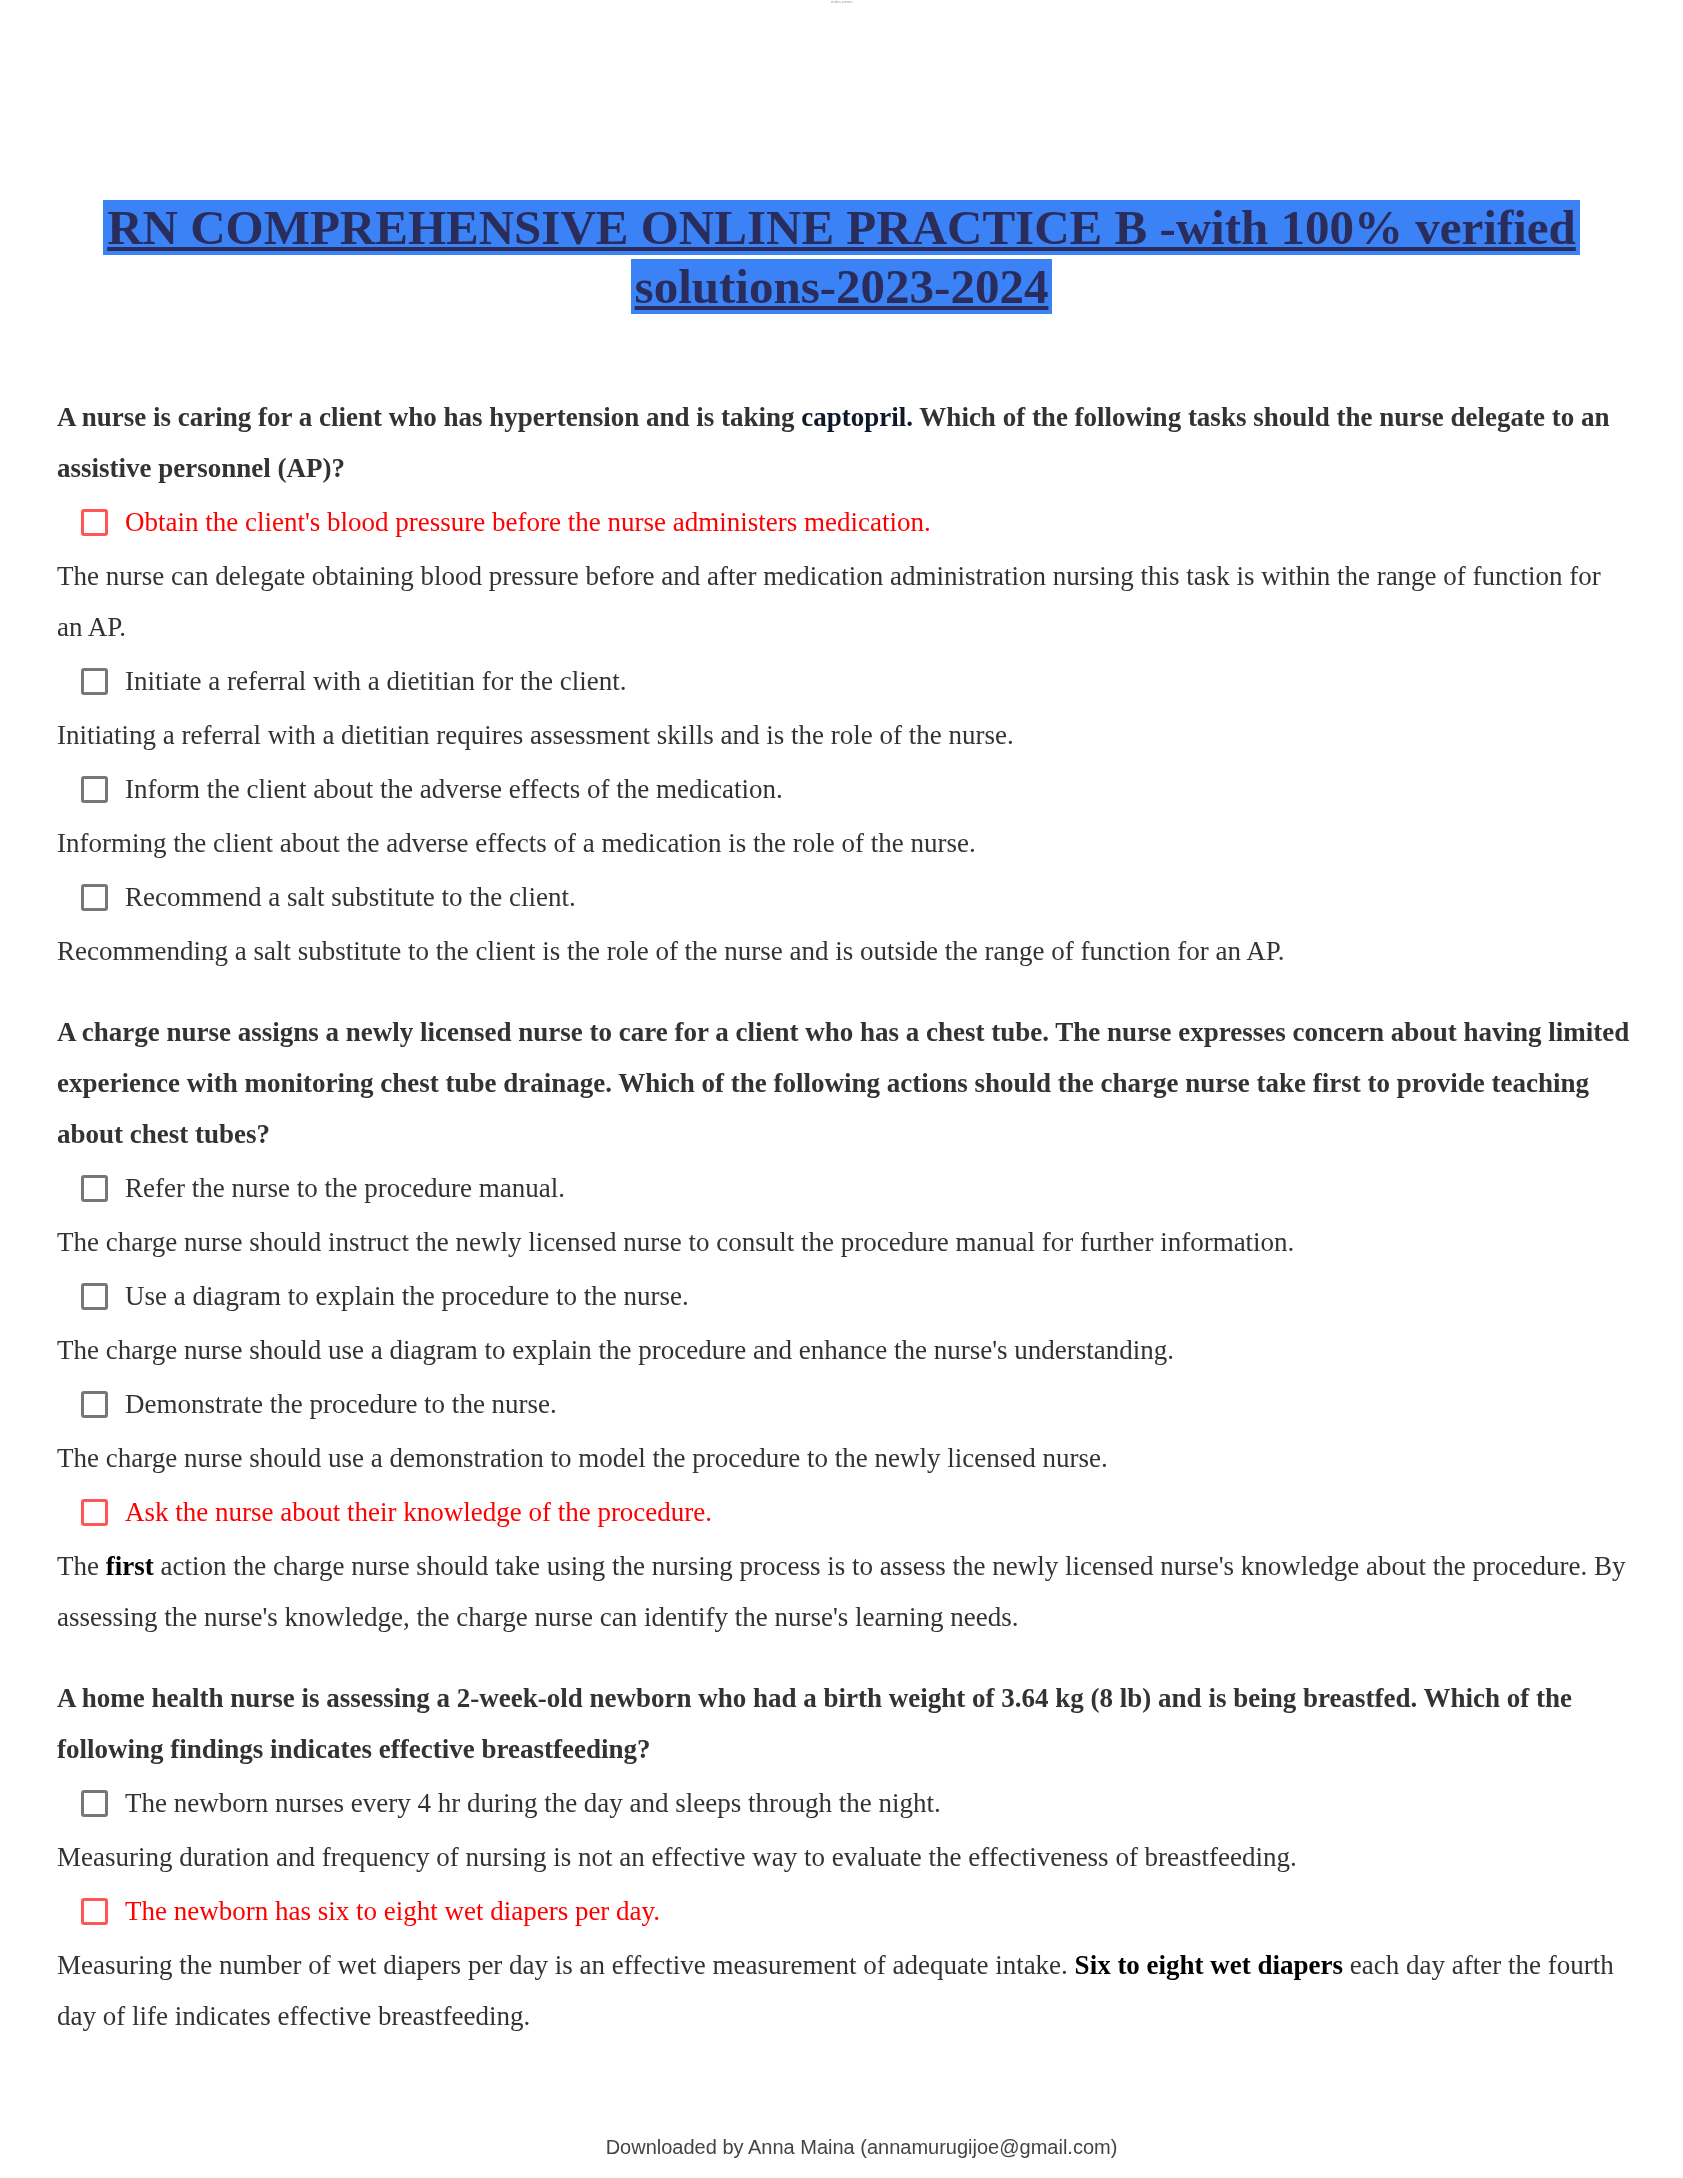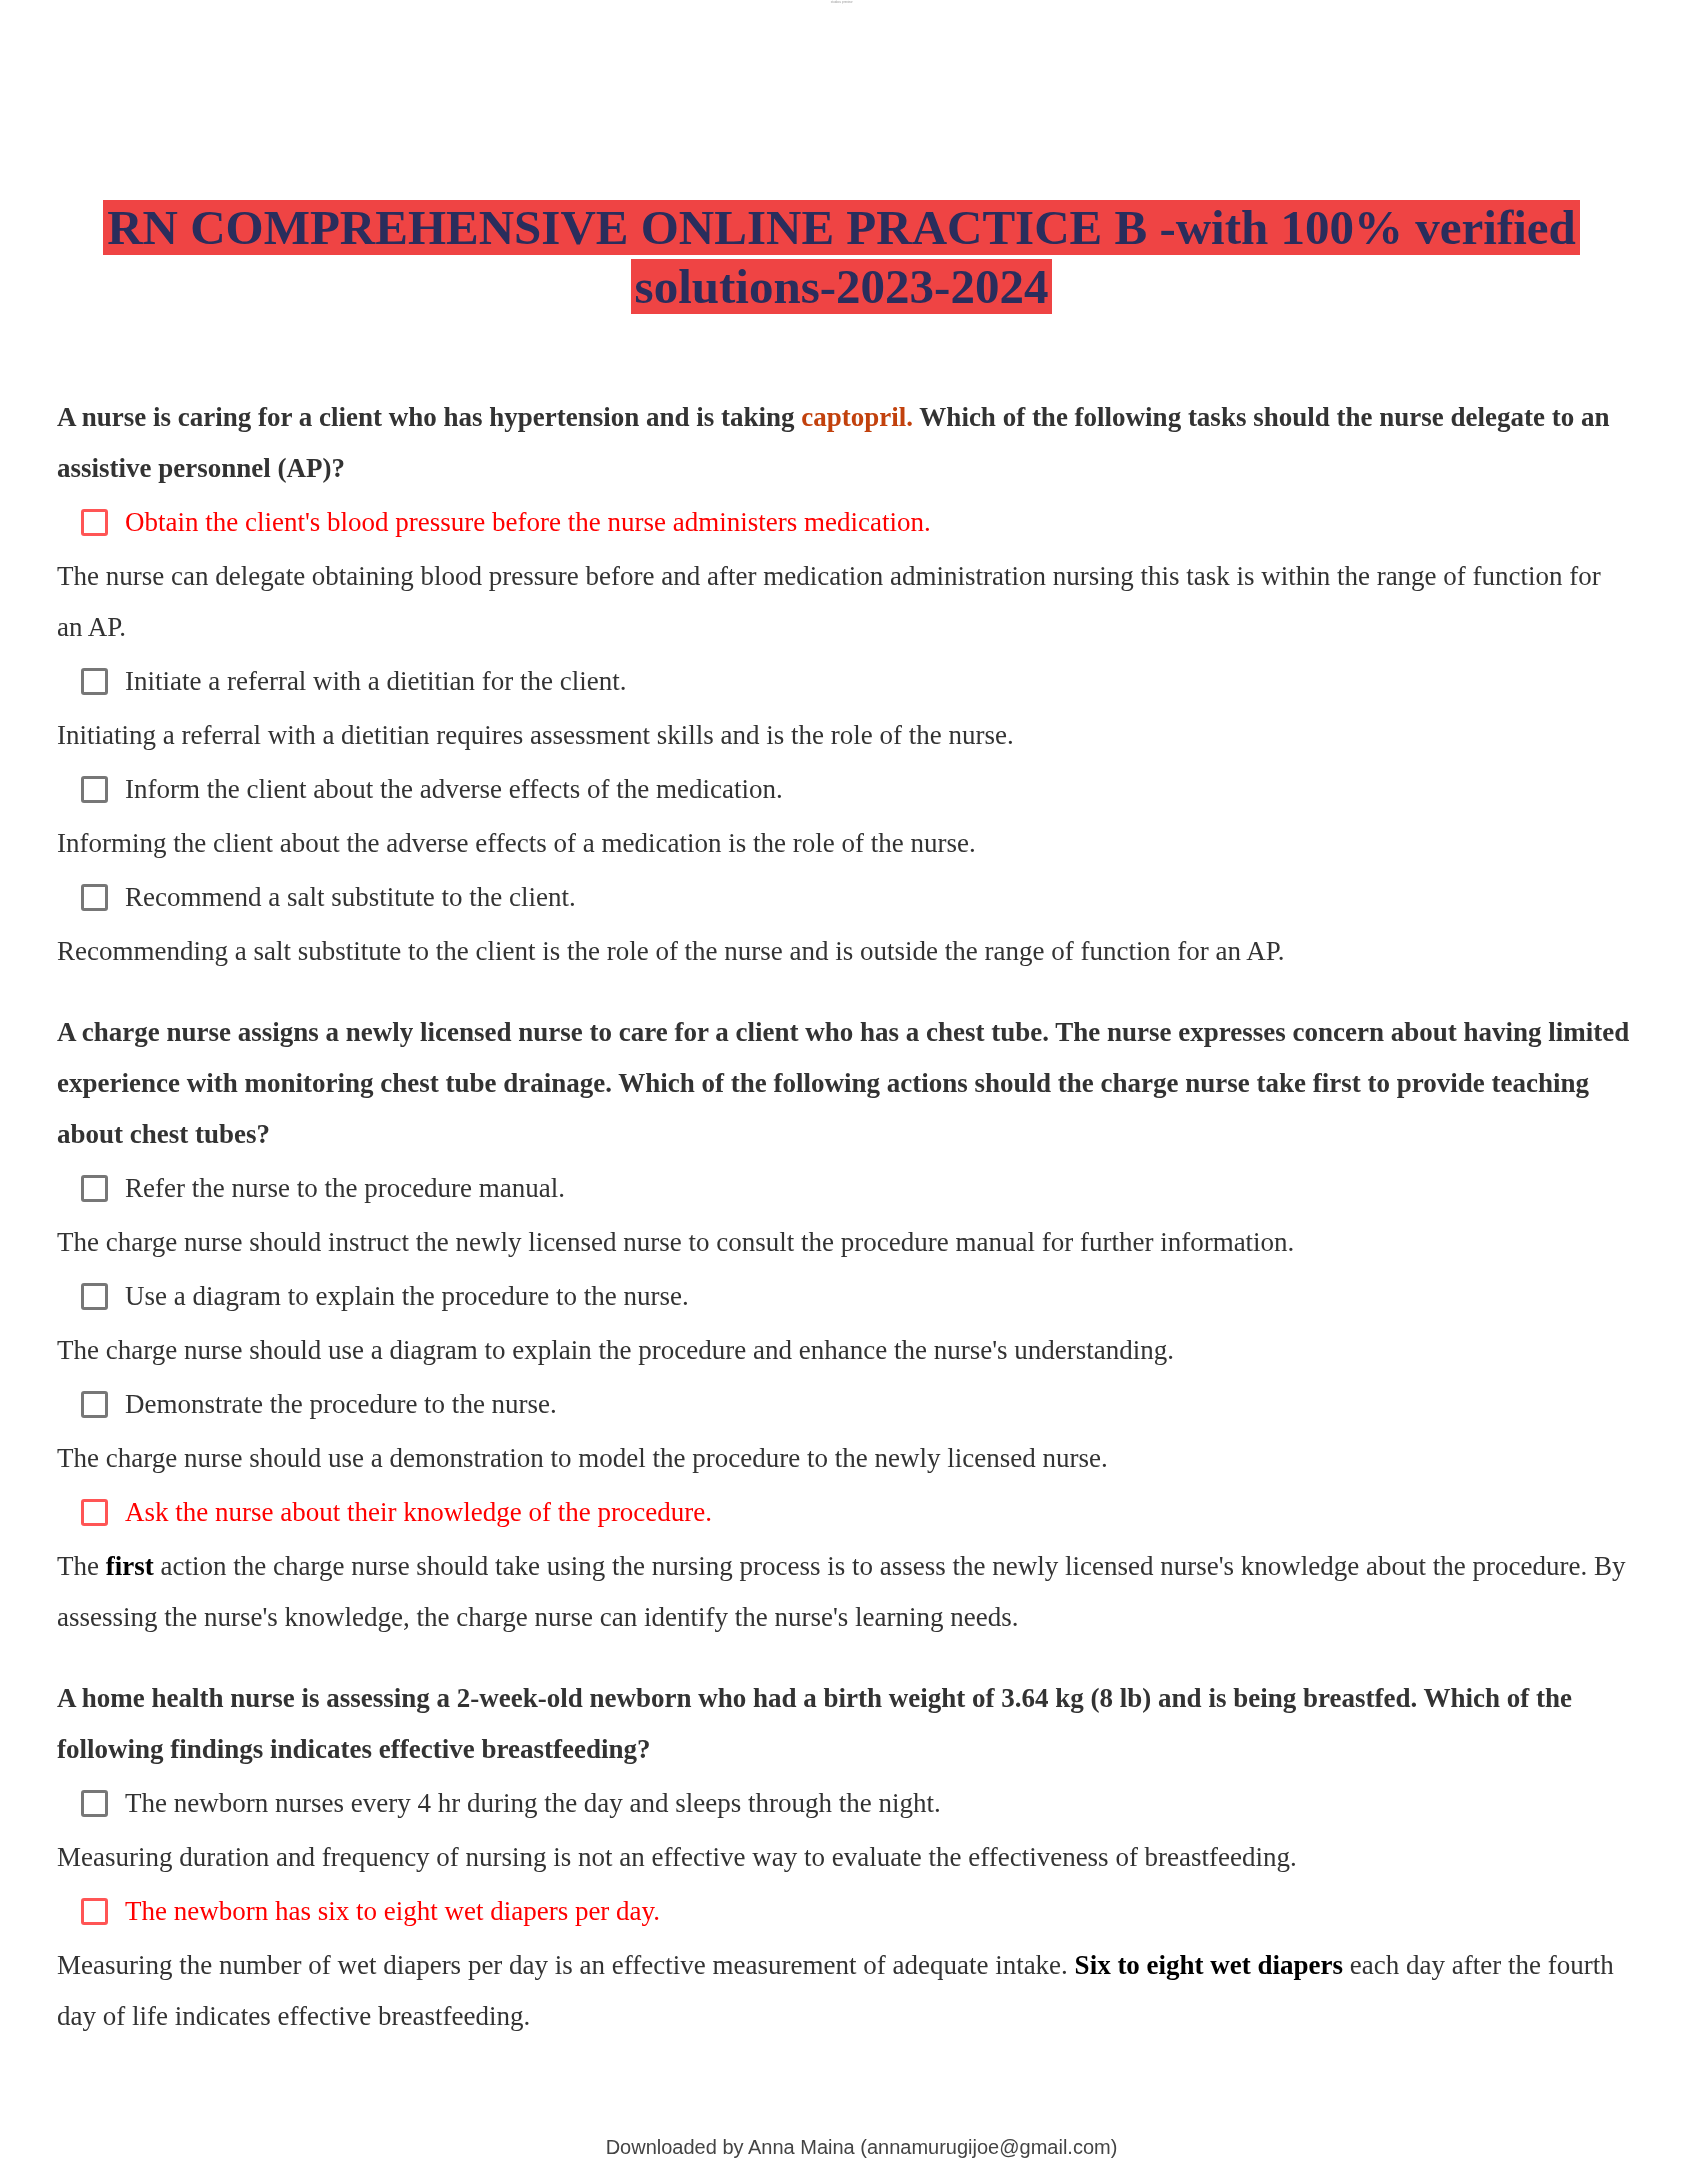--- a/index.html
+++ b/index.html
@@ -10,29 +10,29 @@
   }
   .watermark {
     position: absolute; top: 0; left: 0; width: 1683px; text-align: center;
     font-family: "Liberation Sans", sans-serif; font-size: 3px; color: #999;
   }
   .title {
     position: absolute; top: 198px; left: 0; width: 1683px; text-align: center;
     font-family: "Liberation Serif", serif; font-weight: bold;
     font-size: 49px; line-height: 59px; color: #2a2d5c;
   }
-  .title .hl { background: #ef4444; padding: 0 4px; }
+  .title .hl { background: #3b82f6; padding: 0 4px; text-decoration: underline; }
   .content {
     position: absolute; left: 57px; top: 392px; width: 1574px;
   }
   .question {
     font-weight: bold; font-size: 27px; line-height: 51px; color: #333333;
     margin: 0;
   }
-  .question .drug { color: #c2410c; }
+  .question .drug { color: #0f172a; }
   .option {
     display: flex; align-items: center; margin-left: 24px;
     font-size: 27px; line-height: 51px; color: #333333; height: 57px;
   }
   .option.correct { color: #ff0000; }
   .checkbox {
     width: 21px; height: 21px; border: 3px solid #777777; border-radius: 3px;
     margin-right: 17px; flex: 0 0 auto; box-sizing: content-box;
   }
   .option.correct .checkbox { border-color: #ff5555; }

